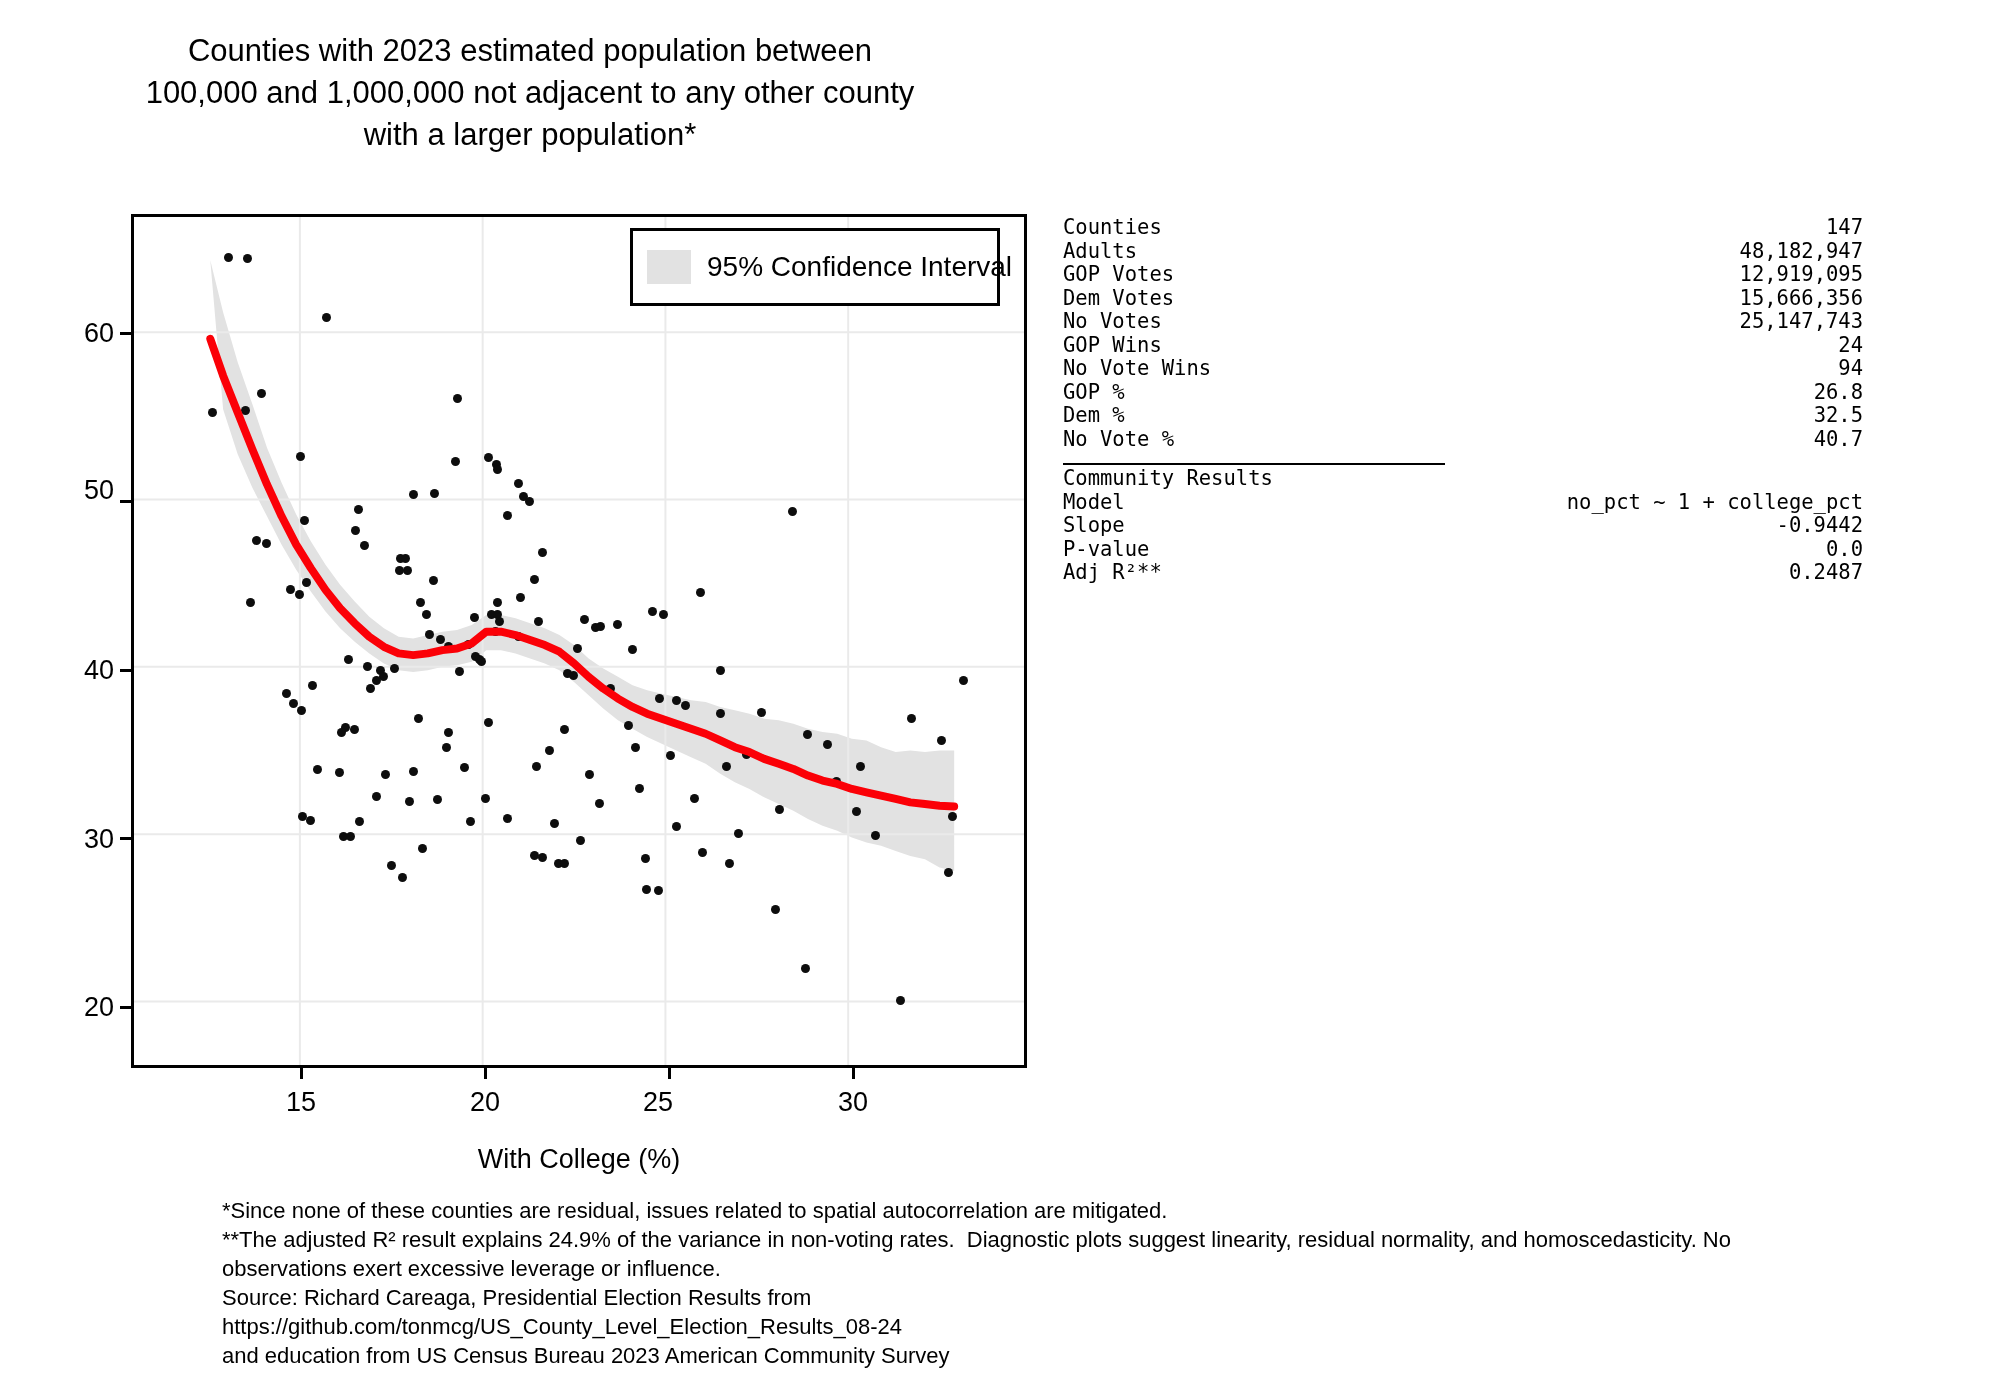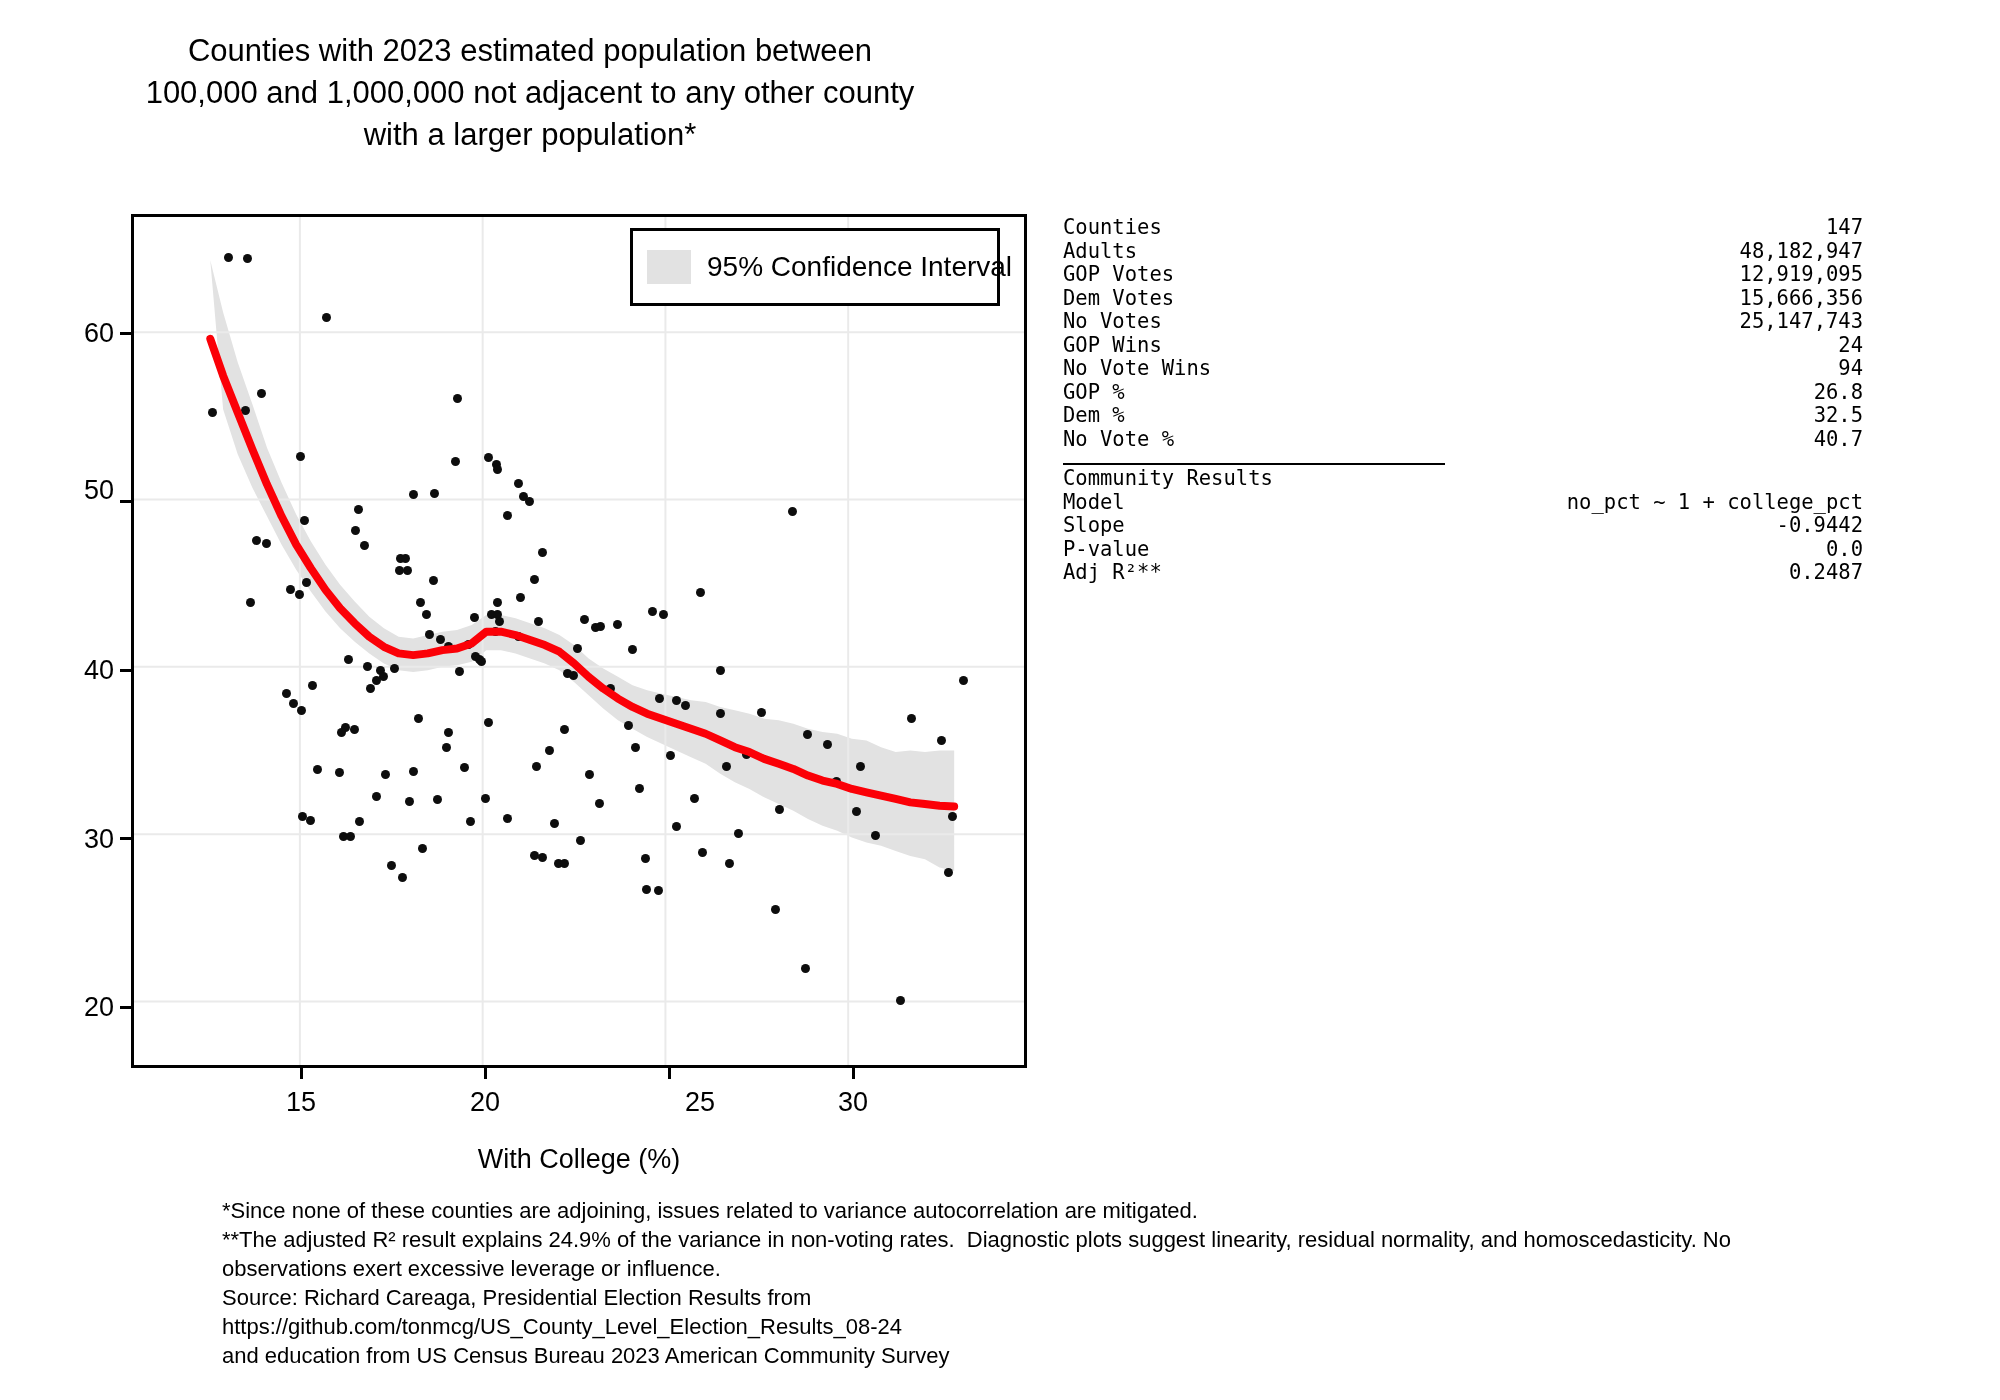--- a/index.html
+++ b/index.html
@@ -246,21 +246,21 @@
       <span class="ytlabel" style="top:453px">40</span>
       <span class="ytick" style="top:283px"></span>
       <span class="ytlabel" style="top:273px">50</span>
       <span class="ytick" style="top:114.5px"></span>
       <span class="ytlabel" style="top:116px">60</span>
       <span class="xtick" style="left:165.5px"></span>
       <span class="xtlabel" style="left:167px">15</span>
       <span class="xtick" style="left:349.5px"></span>
       <span class="xtlabel" style="left:351px">20</span>
       <span class="xtick" style="left:533.5px"></span>
-      <span class="xtlabel" style="left:566px">25</span>
+      <span class="xtlabel" style="left:524px">25</span>
       <span class="xtick" style="left:717.5px"></span>
       <span class="xtlabel" style="left:719px">30</span>
     </div>
 </div>
 
 <div id="xlabel">With College (%)</div>
 
 <div id="legend">
   <div class="lgrow">
     <span class="lgswatch-ci"></span>
@@ -327,18 +327,18 @@
         <span class="v">0.0</span>
       </div>
       <div class="srow">
         <span class="k">Adj R²**</span>
         <span class="v">0.2487</span>
       </div>
     </div>
 </div>
 
 <div id="notes">
-  <div>*Since none of these counties are adjoining, issues related to variance autocorrelation are mitigated.</div>
+  <div>*Since none of these counties are residual, issues related to spatial autocorrelation are mitigated.</div>
   <div>**The adjusted R² result explains 24.9% of the variance in non-voting rates.  Diagnostic plots suggest linearity, residual normality, and homoscedasticity. No observations exert excessive leverage or influence.</div>
   <div>Source: Richard Careaga, Presidential Election Results from</div>
   <div>https://github.com/tonmcg/US_County_Level_Election_Results_08-24</div>
   <div>and education from US Census Bureau 2023 American Community Survey</div>
 </div>
 
 </body></html>

